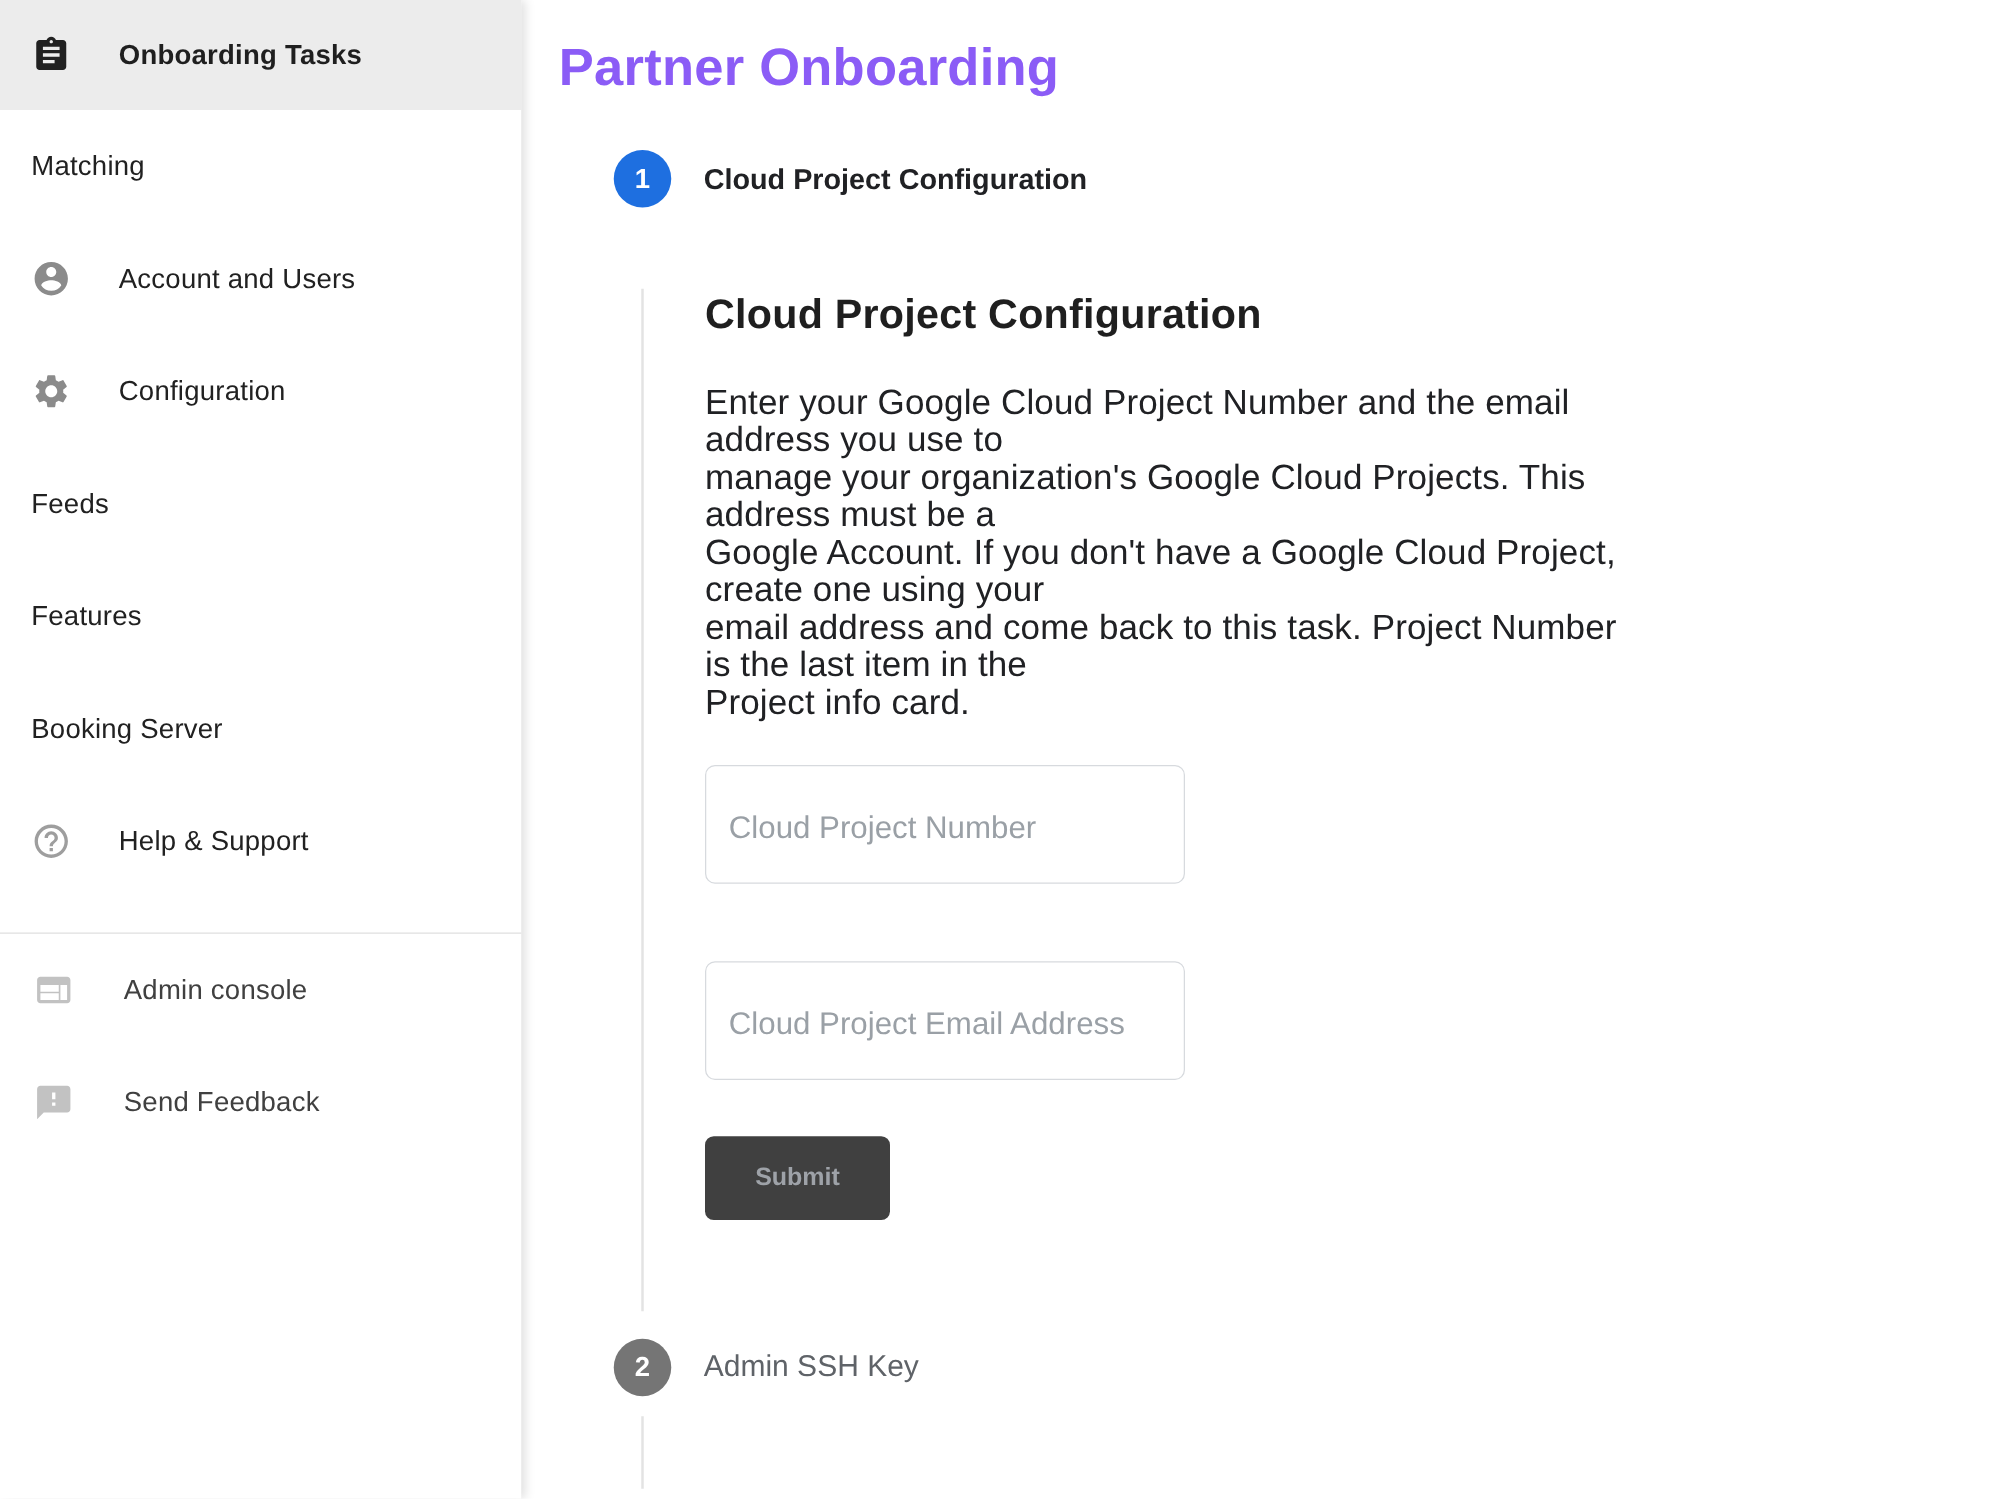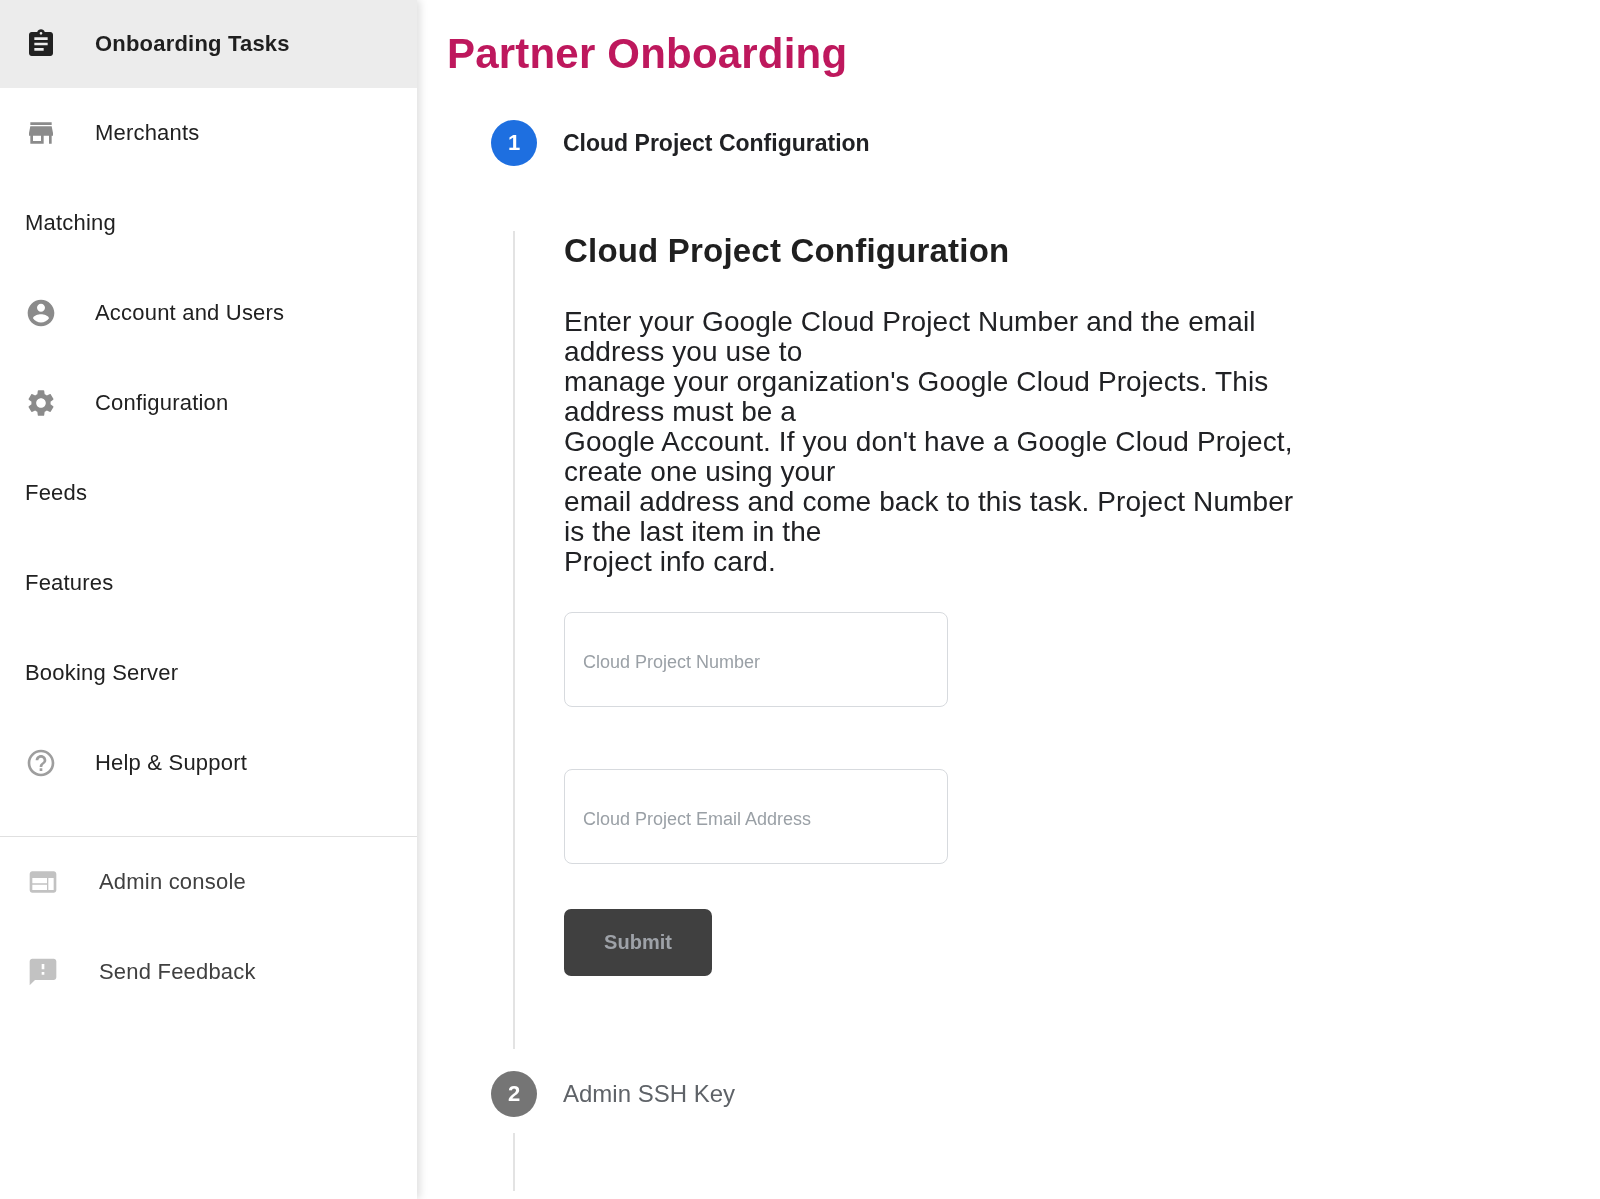--- a/index.html
+++ b/index.html
@@ -32,21 +32,21 @@
   .nav-label { font-size: 22px; color: #212121; letter-spacing: 0.2px; white-space: nowrap; }
   .nav-divider { border-top: 1px solid #e0e0e0; margin-top: 28px; }
   .nav-item.footer { padding-left: 27px; }
   .nav-item.footer .nav-icon { margin-right: 40px; }
   .nav-item.footer .nav-label { color: #404040; }
 
   
   .main { flex: 1 1 auto; padding-left: 30px; background: #ffffff; }
   .page-title {
     margin: 28px 0 0 0; font-size: 42px; line-height: 52px;
-    font-weight: bold; color: #be185d; letter-spacing: 0.2px;
+    font-weight: bold; color: #8b5cf6; letter-spacing: 0.2px;
   }
   .stepper { margin-top: 40px; }
   .step-row { display: flex; align-items: center; }
   .step-circle {
     width: 46px; height: 46px; border-radius: 50%; margin-left: 44px;
     display: flex; align-items: center; justify-content: center;
     color: #ffffff; font-size: 22px; font-weight: bold; flex: 0 0 46px;
   }
   .step-row.active .step-circle { background: #1e6fe0; }
   .step-row.inactive .step-circle { background: #757575; }
@@ -63,21 +63,21 @@
     margin: 65px 0 0 0; font-size: 33px; line-height: 40px;
     font-weight: bold; color: #1f1f1f; letter-spacing: 0.2px;
   }
   .step-desc {
     margin: 36px 0 0 0; font-size: 28px; line-height: 30px;
     color: #202124; white-space: pre-line; letter-spacing: 0.1px;
   }
   .field {
     display: block; margin-top: 35px; width: 384px; height: 95px;
     border: 1px solid #d7dade; border-radius: 8px;
-    padding: 6px 18px 0 18px; font-size: 18px; color: #1d4ed8;
+    padding: 6px 18px 0 18px; font-size: 25px; color: #1d4ed8;
     font-family: "Liberation Sans", "DejaVu Sans", sans-serif;
     background: #ffffff; outline: none;
   }
   .field + .field { margin-top: 62px; }
   .field::placeholder { color: #9aa0a6; opacity: 1; }
   .submit-btn {
     display: block; margin-top: 45px; width: 148px; height: 67px;
     background: #404040; border: none; border-radius: 7px;
     color: #9ea2a8; font-size: 20px; font-weight: bold;
     font-family: "Liberation Sans", "DejaVu Sans", sans-serif;
@@ -94,28 +94,20 @@
 
     <div class="nav-item active">
       <span class="nav-icon">
         <svg width="32" height="32" viewBox="0 0 24 24" fill="#212121">
             <path d="M19 3h-4.18C14.4 1.84 13.3 1 12 1c-1.3 0-2.4.84-2.82 2H5c-1.1 0-2 .9-2 2v14c0 1.1.9 2 2 2h14c1.1 0 2-.9 2-2V5c0-1.1-.9-2-2-2zm-7 0c.55 0 1 .45 1 1s-.45 1-1 1-1-.45-1-1 .45-1 1-1zm2 14H7v-2h7v2zm3-4H7v-2h10v2zm0-4H7V7h10v2z"></path>
           </svg>
       </span>
       <span class="nav-label">Onboarding Tasks</span>
     </div>
 
-    <div class="nav-item">
-      <span class="nav-icon">
-        <svg width="32" height="32" viewBox="0 0 24 24" fill="#8b8b8b">
-            <path d="M20 4H4v2h16V4zm1 10v-2l-1-5H4l-1 5v2h1v6h10v-6h4v6h2v-6h1zm-9 4H6v-4h6v4z"></path>
-          </svg>
-      </span>
-      <span class="nav-label">Merchants</span>
-    </div>
 
     <div class="nav-item indent">
       <span class="nav-label">Matching</span>
     </div>
 
 
 
     <div class="nav-item">
       <span class="nav-icon">
         <svg width="32" height="32" viewBox="0 0 24 24" fill="#8b8b8b">

